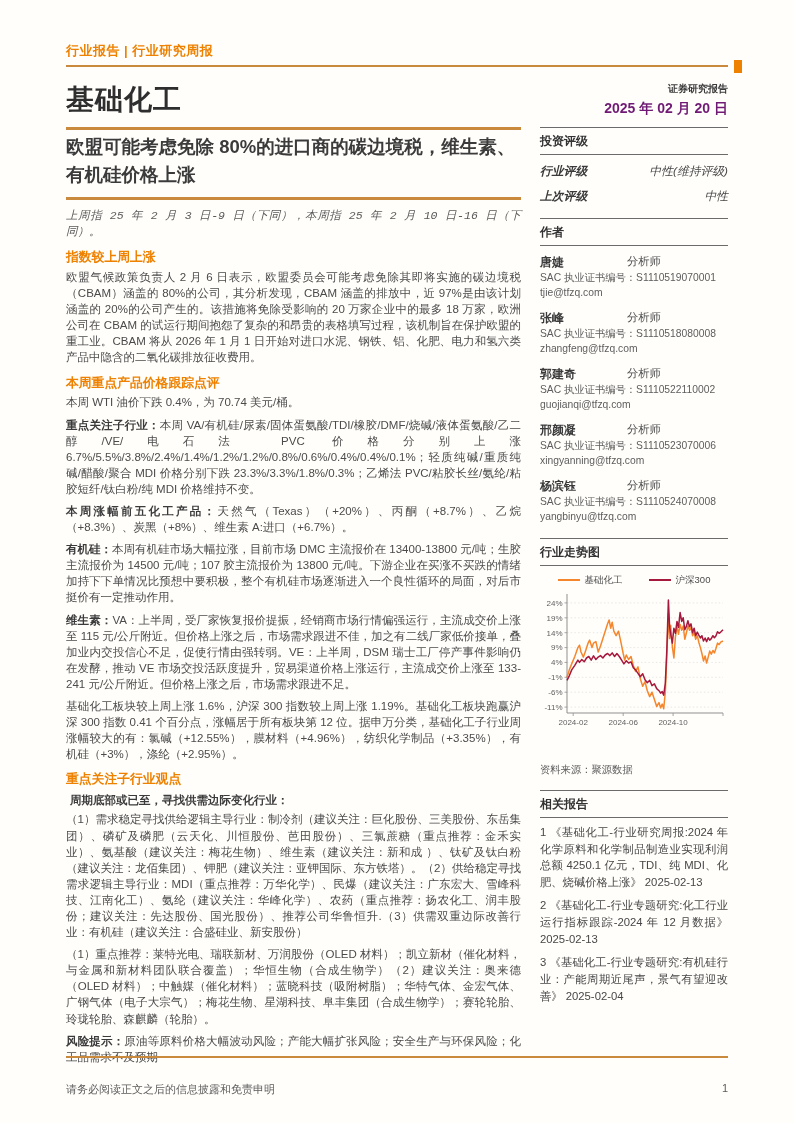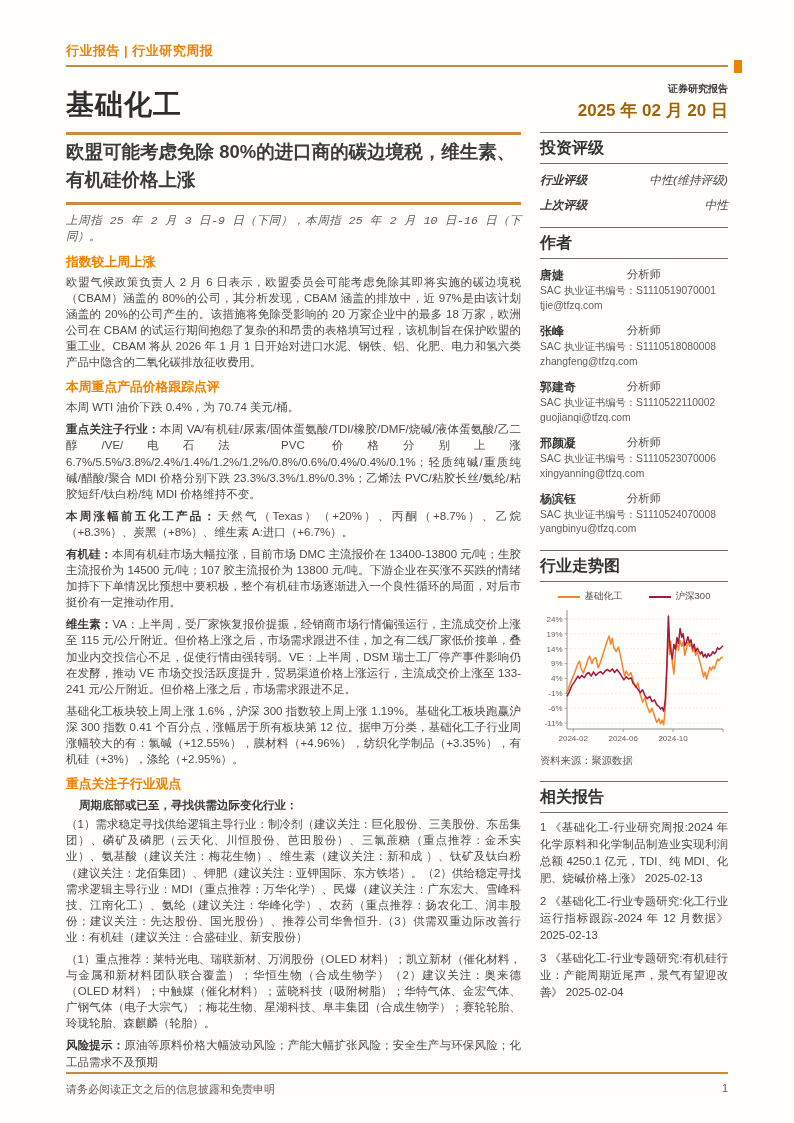--- a/index.html
+++ b/index.html
@@ -11,55 +11,55 @@
   .page{padding:42px 66px 0 66px;}
   
   .brand{color:#ee8100;font-weight:bold;font-size:13px;letter-spacing:.5px;}
   .brand-rule{border-bottom:2px solid #c98a3e;margin-top:5px;}
   .brand-square{position:absolute;right:52px;top:60px;width:8px;height:13px;background:#ee8100;}
   
   .title-row{display:flex;justify-content:space-between;align-items:flex-end;margin-top:14px;}
   .doc-title{font-size:28px;font-weight:bold;color:#2e2e2e;letter-spacing:1px;}
   .title-right{text-align:right;line-height:1.6;}
   .report-type{font-size:10px;font-weight:bold;color:#3b3b3b;}
-  .report-date{font-size:17px;font-weight:bold;color:#a16207;margin-left:37px;}
+  .report-date{font-size:14px;font-weight:bold;color:#701a75;margin-left:37px;}
   
   .cols{display:flex;gap:19px;margin-top:8px;}
   .leftcol{width:455px;flex:0 0 455px;font-size:11.5px;line-height:1.4;text-align:justify;}
   .rightcol{width:188px;flex:0 0 188px;}
   
   .headline{
     border-top:3px solid #c98a3e;border-bottom:3px solid #c98a3e;
     padding:3px 0 8px;font-size:18.5px;font-weight:bold;color:#3b3b3b;line-height:1.5;
     text-align:left;margin-bottom:8px;
   }
   .note{font-family:Liberation Mono, monospace;font-style:italic;color:#5a5a5a;font-size:11.5px;margin:4px 0 2px;}
   .oh{color:#ee8100;font-weight:bold;font-size:12.8px;margin:8px 0 3px;}
   .leftcol p{margin:3px 0 6px;}
   .leftcol b{color:#3b3b3b;}
-  .sub-bold{font-weight:bold;color:#3b3b3b;margin:4px 13px 2px;}
+  .sub-bold{font-weight:bold;color:#3b3b3b;margin:4px 4px 2px;}
   
   .side-section{border-top:1px solid #6b6b6b;margin-bottom:13px;}
-  .side-title{font-size:16px;font-weight:bold;color:#333;padding:5px 0 4px;border-bottom:1px solid #6b6b6b;}
+  .side-title{font-size:12px;font-weight:bold;color:#333;padding:5px 0 4px;border-bottom:1px solid #6b6b6b;}
   .rating-row{display:flex;justify-content:space-between;font-size:11.8px;margin:9px 0;color:#474747;font-style:italic;}
   .rating-row .lbl{font-weight:bold;color:#3b3b3b;}
   .author{margin:8px 0 9px;}
   .author-head{display:flex;align-items:flex-start;}
   .author-name{flex:0 0 87px;font-weight:bold;font-size:12px;color:#3b3b3b;}
   .author-role{font-size:11.3px;color:#4b4b4b;}
   .author-cert,.author-email{font-size:10.3px;color:#5d5d5d;line-height:1.45;word-break:break-all;}
   
   .legend{display:flex;justify-content:center;gap:26px;margin:8px 0 2px;font-size:9.5px;color:#4b4b4b;}
   .legend-item{display:flex;align-items:center;gap:5px;}
   .legend-swatch{display:inline-block;width:22px;height:2px;}
-  .source-note{font-size:10.3px;color:#5d5d5d;margin-top:3px;}
+  .source-note{font-size:10.3px;color:#5d5d5d;margin-top:28px;}
   
   .report-item{font-size:11.3px;line-height:1.5;color:#474747;margin:6px 0;text-align:justify;}
   
-  .footer{position:absolute;left:66px;right:66px;bottom:26px;border-top:2px solid #c98a3e;padding-top:8px;
+  .footer{position:absolute;left:66px;right:66px;bottom:26px;border-top:2px solid #c98a3e;padding-top:24px;
           display:flex;justify-content:space-between;font-size:11px;color:#5d5d5d;}
 </style>
 </head>
 <body>
 
 <div class="page">
 
   <div class="brand">行业报告 | 行业研究周报</div>
   <div class="brand-rule"></div>
   <div class="brand-square"></div>

